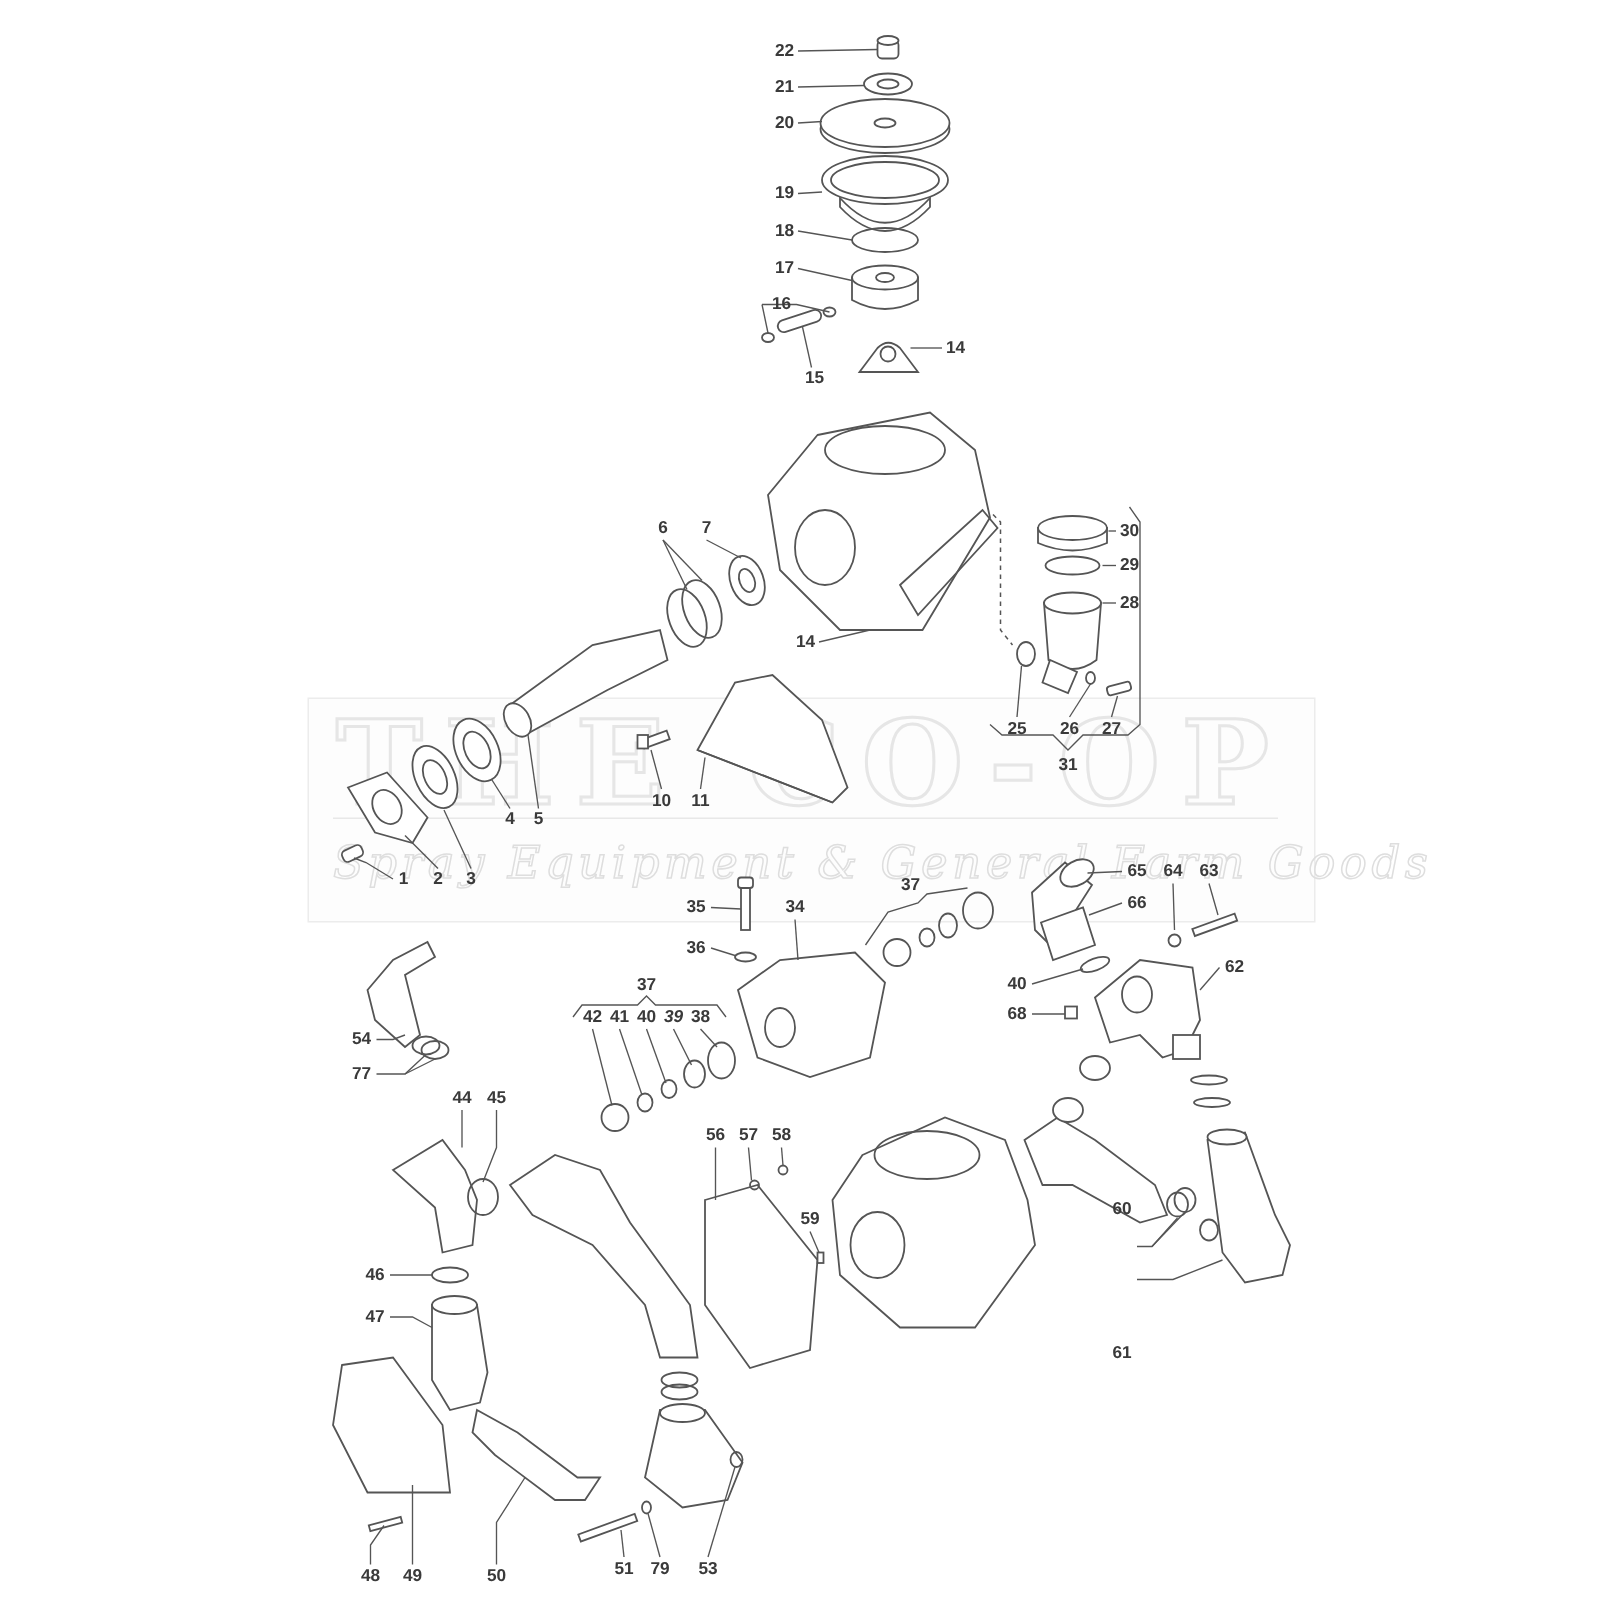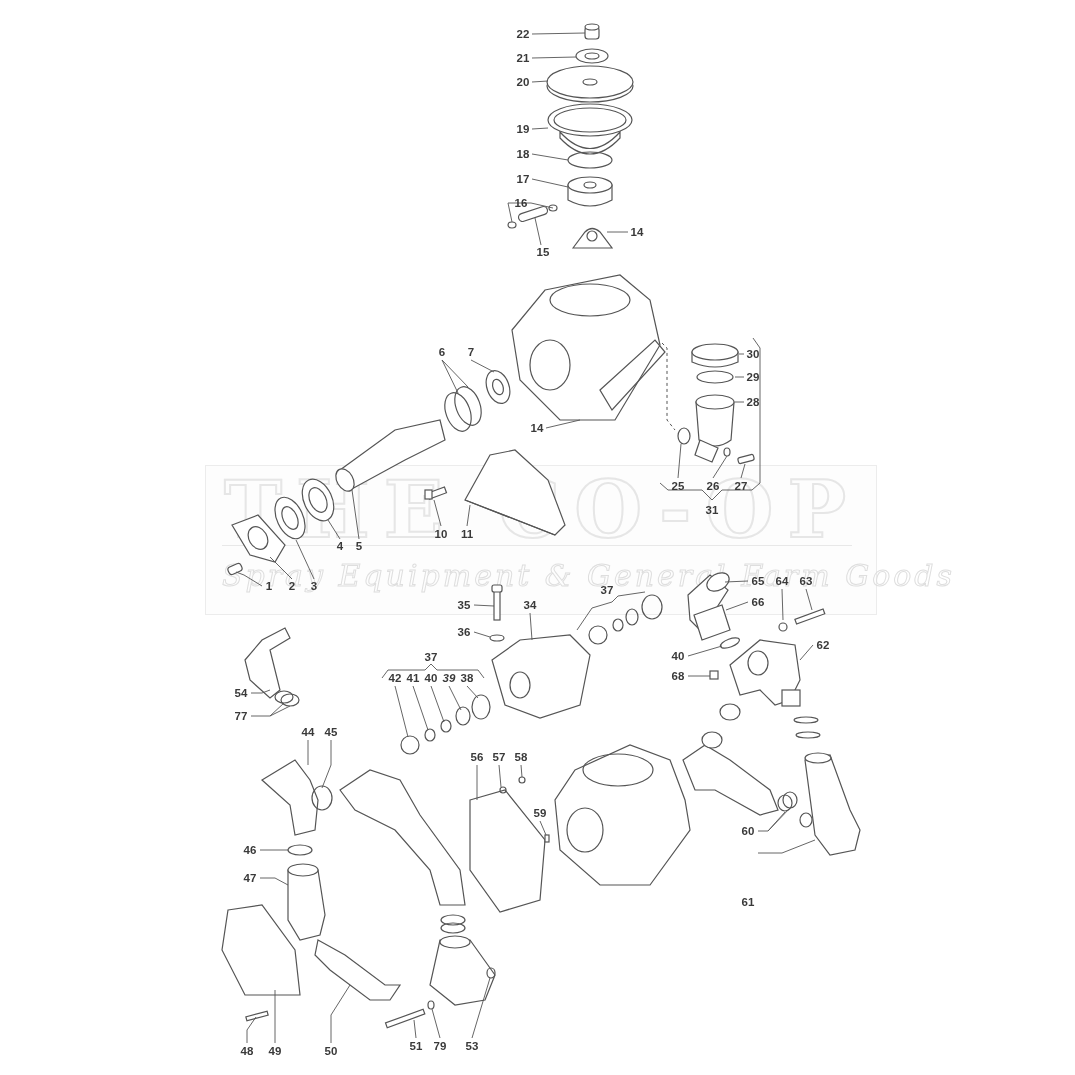--- a/index.html
+++ b/index.html
@@ -371,21 +371,21 @@
       <span class="lbl" style="left: 449px; top: 678px; font-style: italic;">39</span>
       <span class="lbl" style="left: 467px; top: 678px;">38</span>
       <span class="lbl" style="left: 241px; top: 693px;">54</span>
       <span class="lbl" style="left: 241px; top: 716px;">77</span>
       <span class="lbl" style="left: 308px; top: 732px;">44</span>
       <span class="lbl" style="left: 331px; top: 732px;">45</span>
       <span class="lbl" style="left: 477px; top: 757px;">56</span>
       <span class="lbl" style="left: 499px; top: 757px;">57</span>
       <span class="lbl" style="left: 521px; top: 757px;">58</span>
       <span class="lbl" style="left: 540px; top: 813px;">59</span>
-      <span class="lbl" style="left: 748px; top: 831px;">60</span>
+      <span class="lbl" style="left: 748px; top: 806px;">60</span>
       <span class="lbl" style="left: 748px; top: 902px;">61</span>
       <span class="lbl" style="left: 250px; top: 850px;">46</span>
       <span class="lbl" style="left: 250px; top: 878px;">47</span>
       <span class="lbl" style="left: 247px; top: 1051px;">48</span>
       <span class="lbl" style="left: 275px; top: 1051px;">49</span>
       <span class="lbl" style="left: 331px; top: 1051px;">50</span>
       <span class="lbl" style="left: 416px; top: 1046px;">51</span>
       <span class="lbl" style="left: 440px; top: 1046px;">79</span>
       <span class="lbl" style="left: 472px; top: 1046px;">53</span>
     </div>

